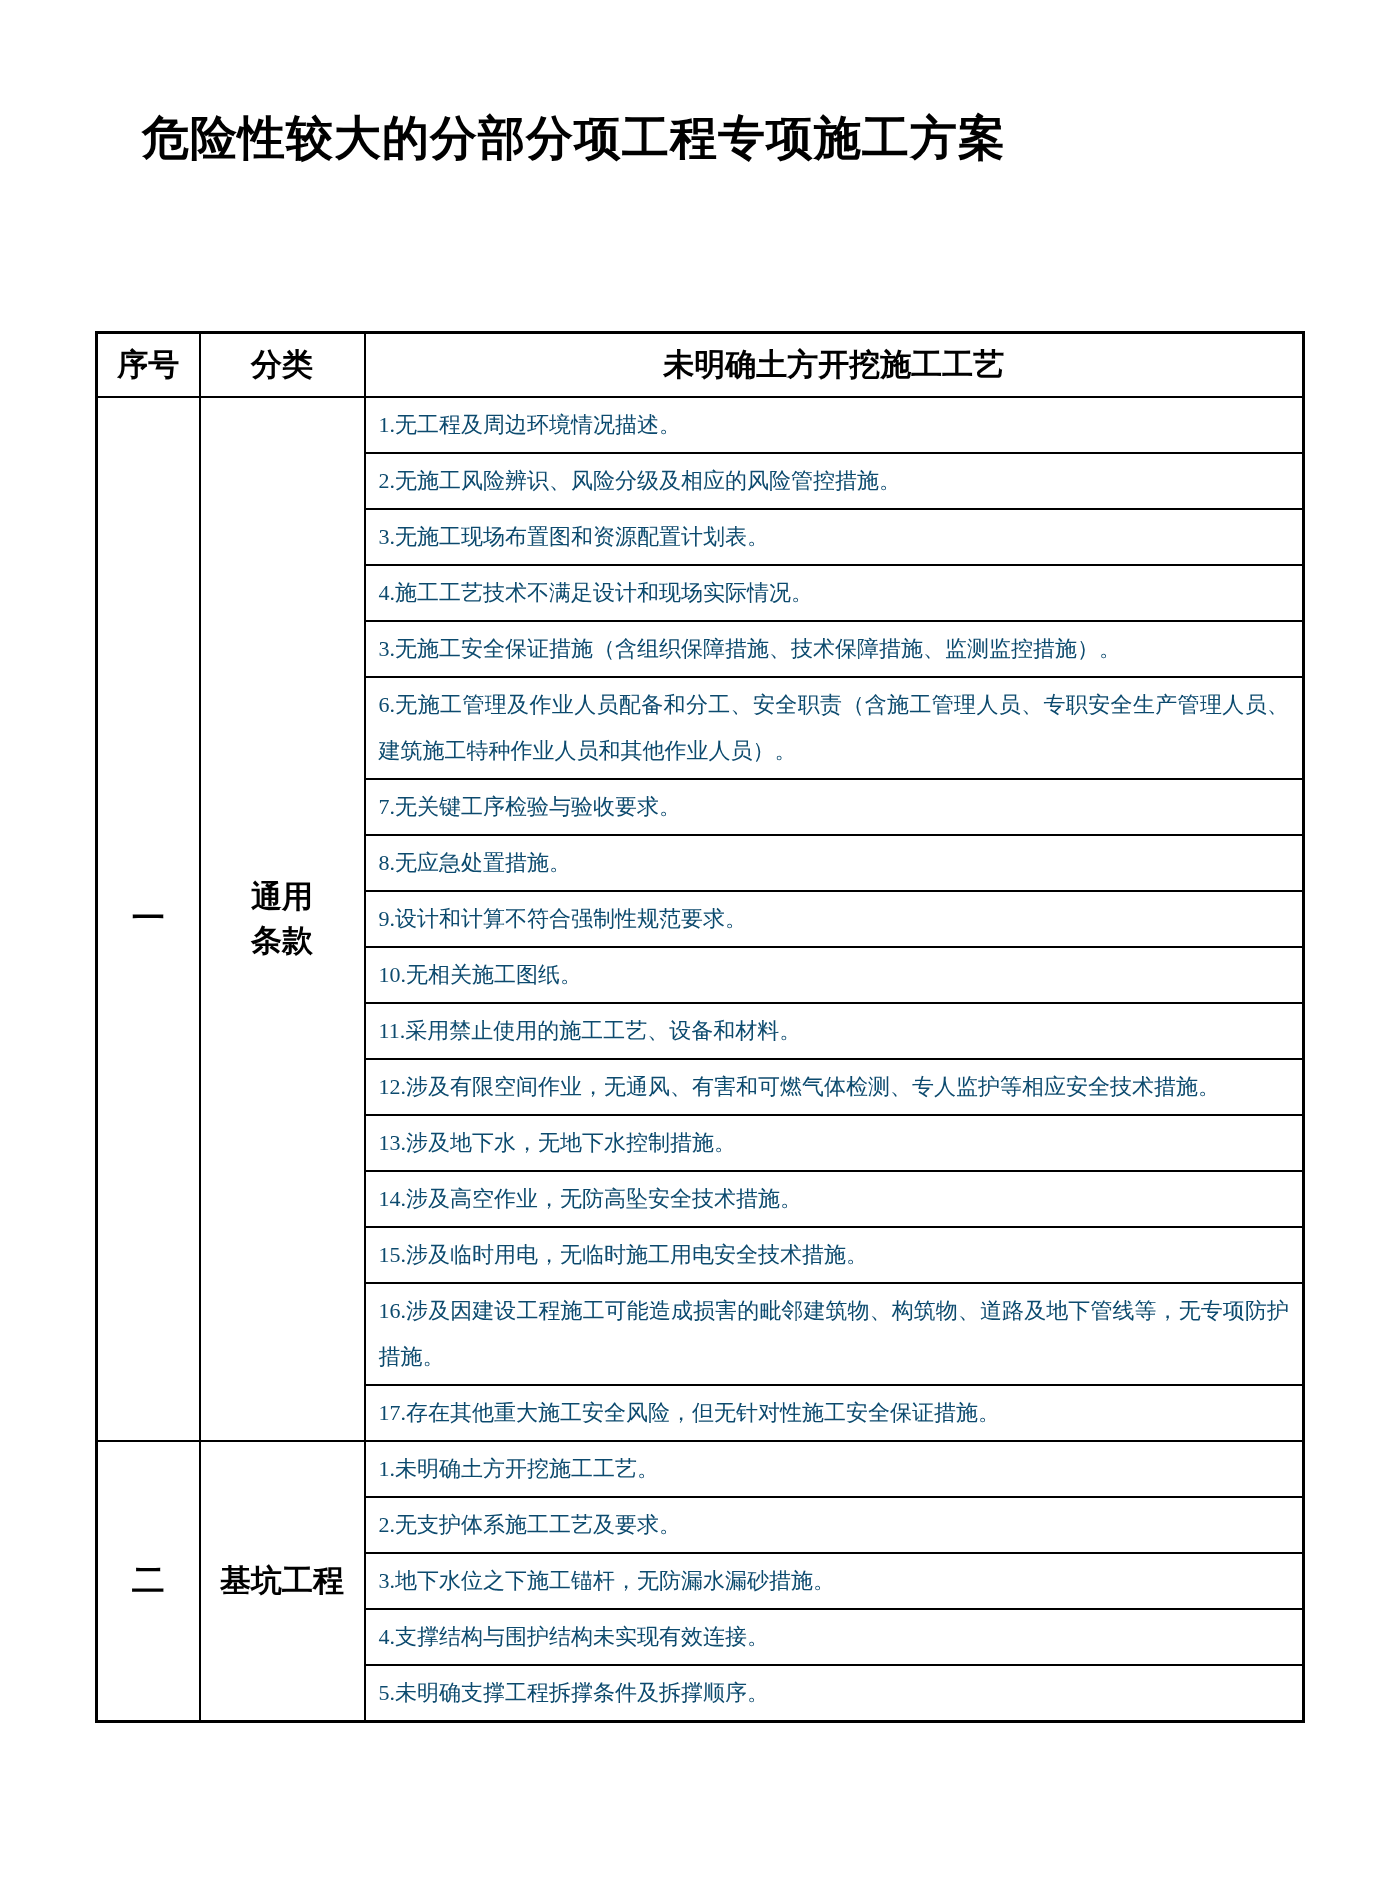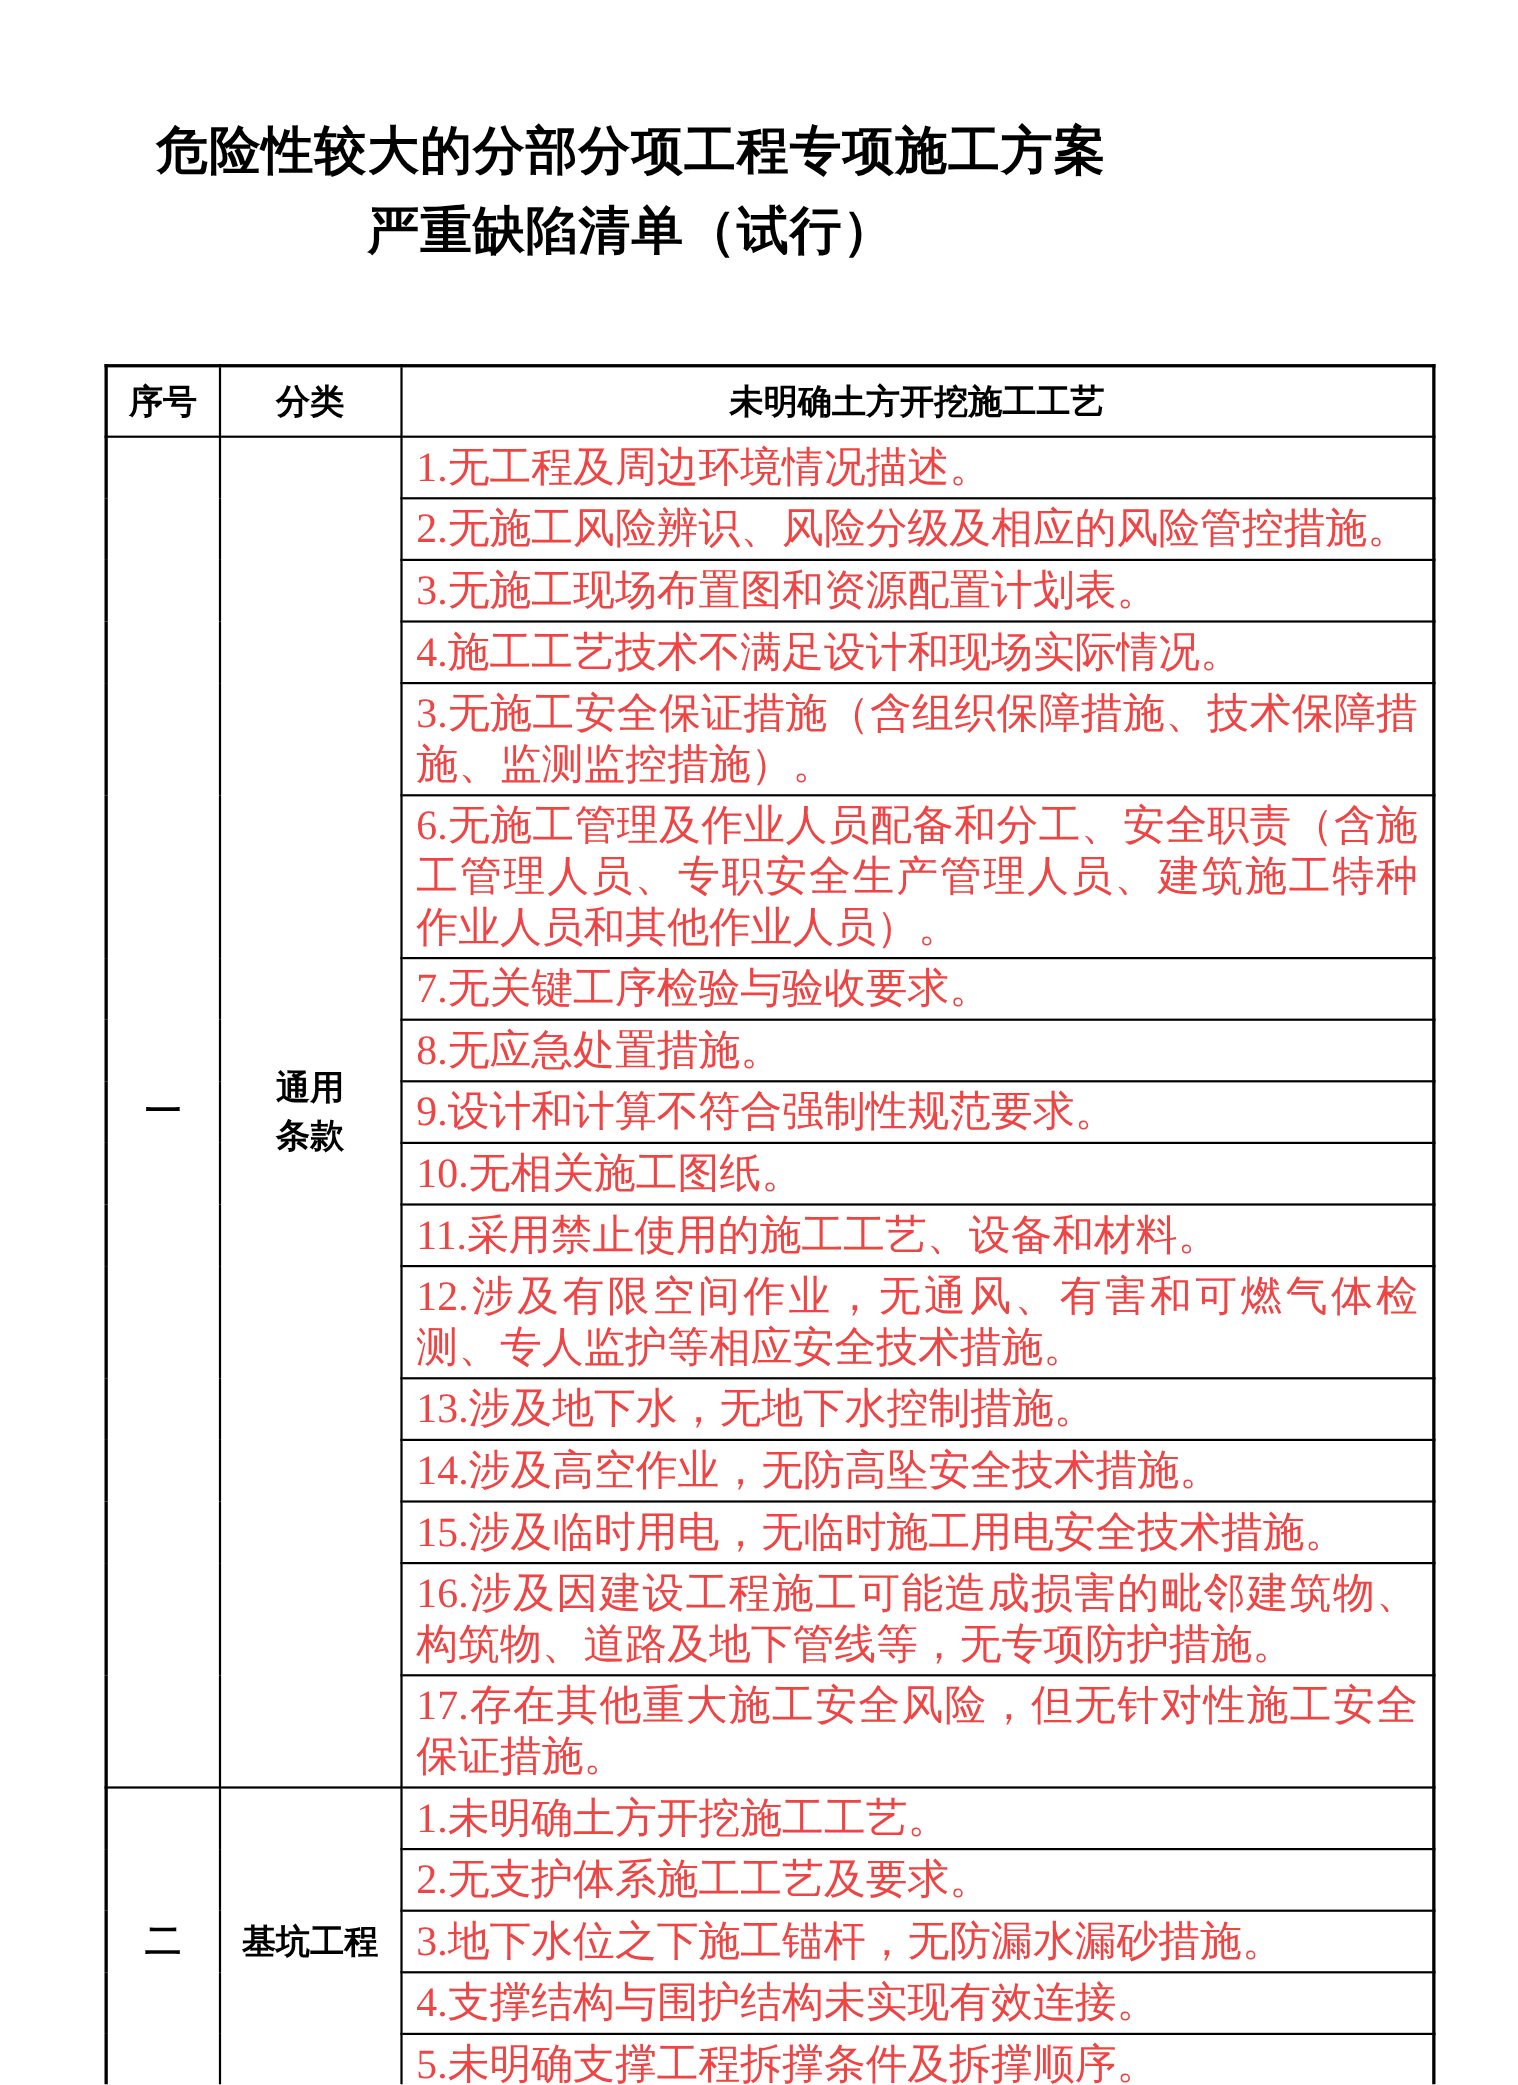--- a/index.html
+++ b/index.html
@@ -63,36 +63,35 @@
     font-weight: bold;
     font-size: 31px;
     line-height: 44px;
     color: #000000;
     white-space: pre-line;
     padding: 16px;
   }
   td.cell-item {
     height: 56px;
     font-family: "Liberation Serif", "DejaVu Serif", serif;
-    font-size: 38px;
+    font-size: 22px;
     line-height: 46px;
-    color: #ef4444;
+    color: #0c4a6e;
     padding: 4px 13px;
     text-align: justify;
     text-justify: inter-ideograph;
   }
 </style>
 </head>
 <body>
 
 <div class="page">
 
   <div class="title-block">
     <div>危险性较大的分部分项工程专项施工方案</div>
-    <div>严重缺陷清单（试行）</div>
   </div>
 
   <table class="defect-table">
     <colgroup>
       <col style="width:103px">
       <col style="width:165px">
       <col style="width:939px">
     </colgroup>
     <thead>
       <tr>

